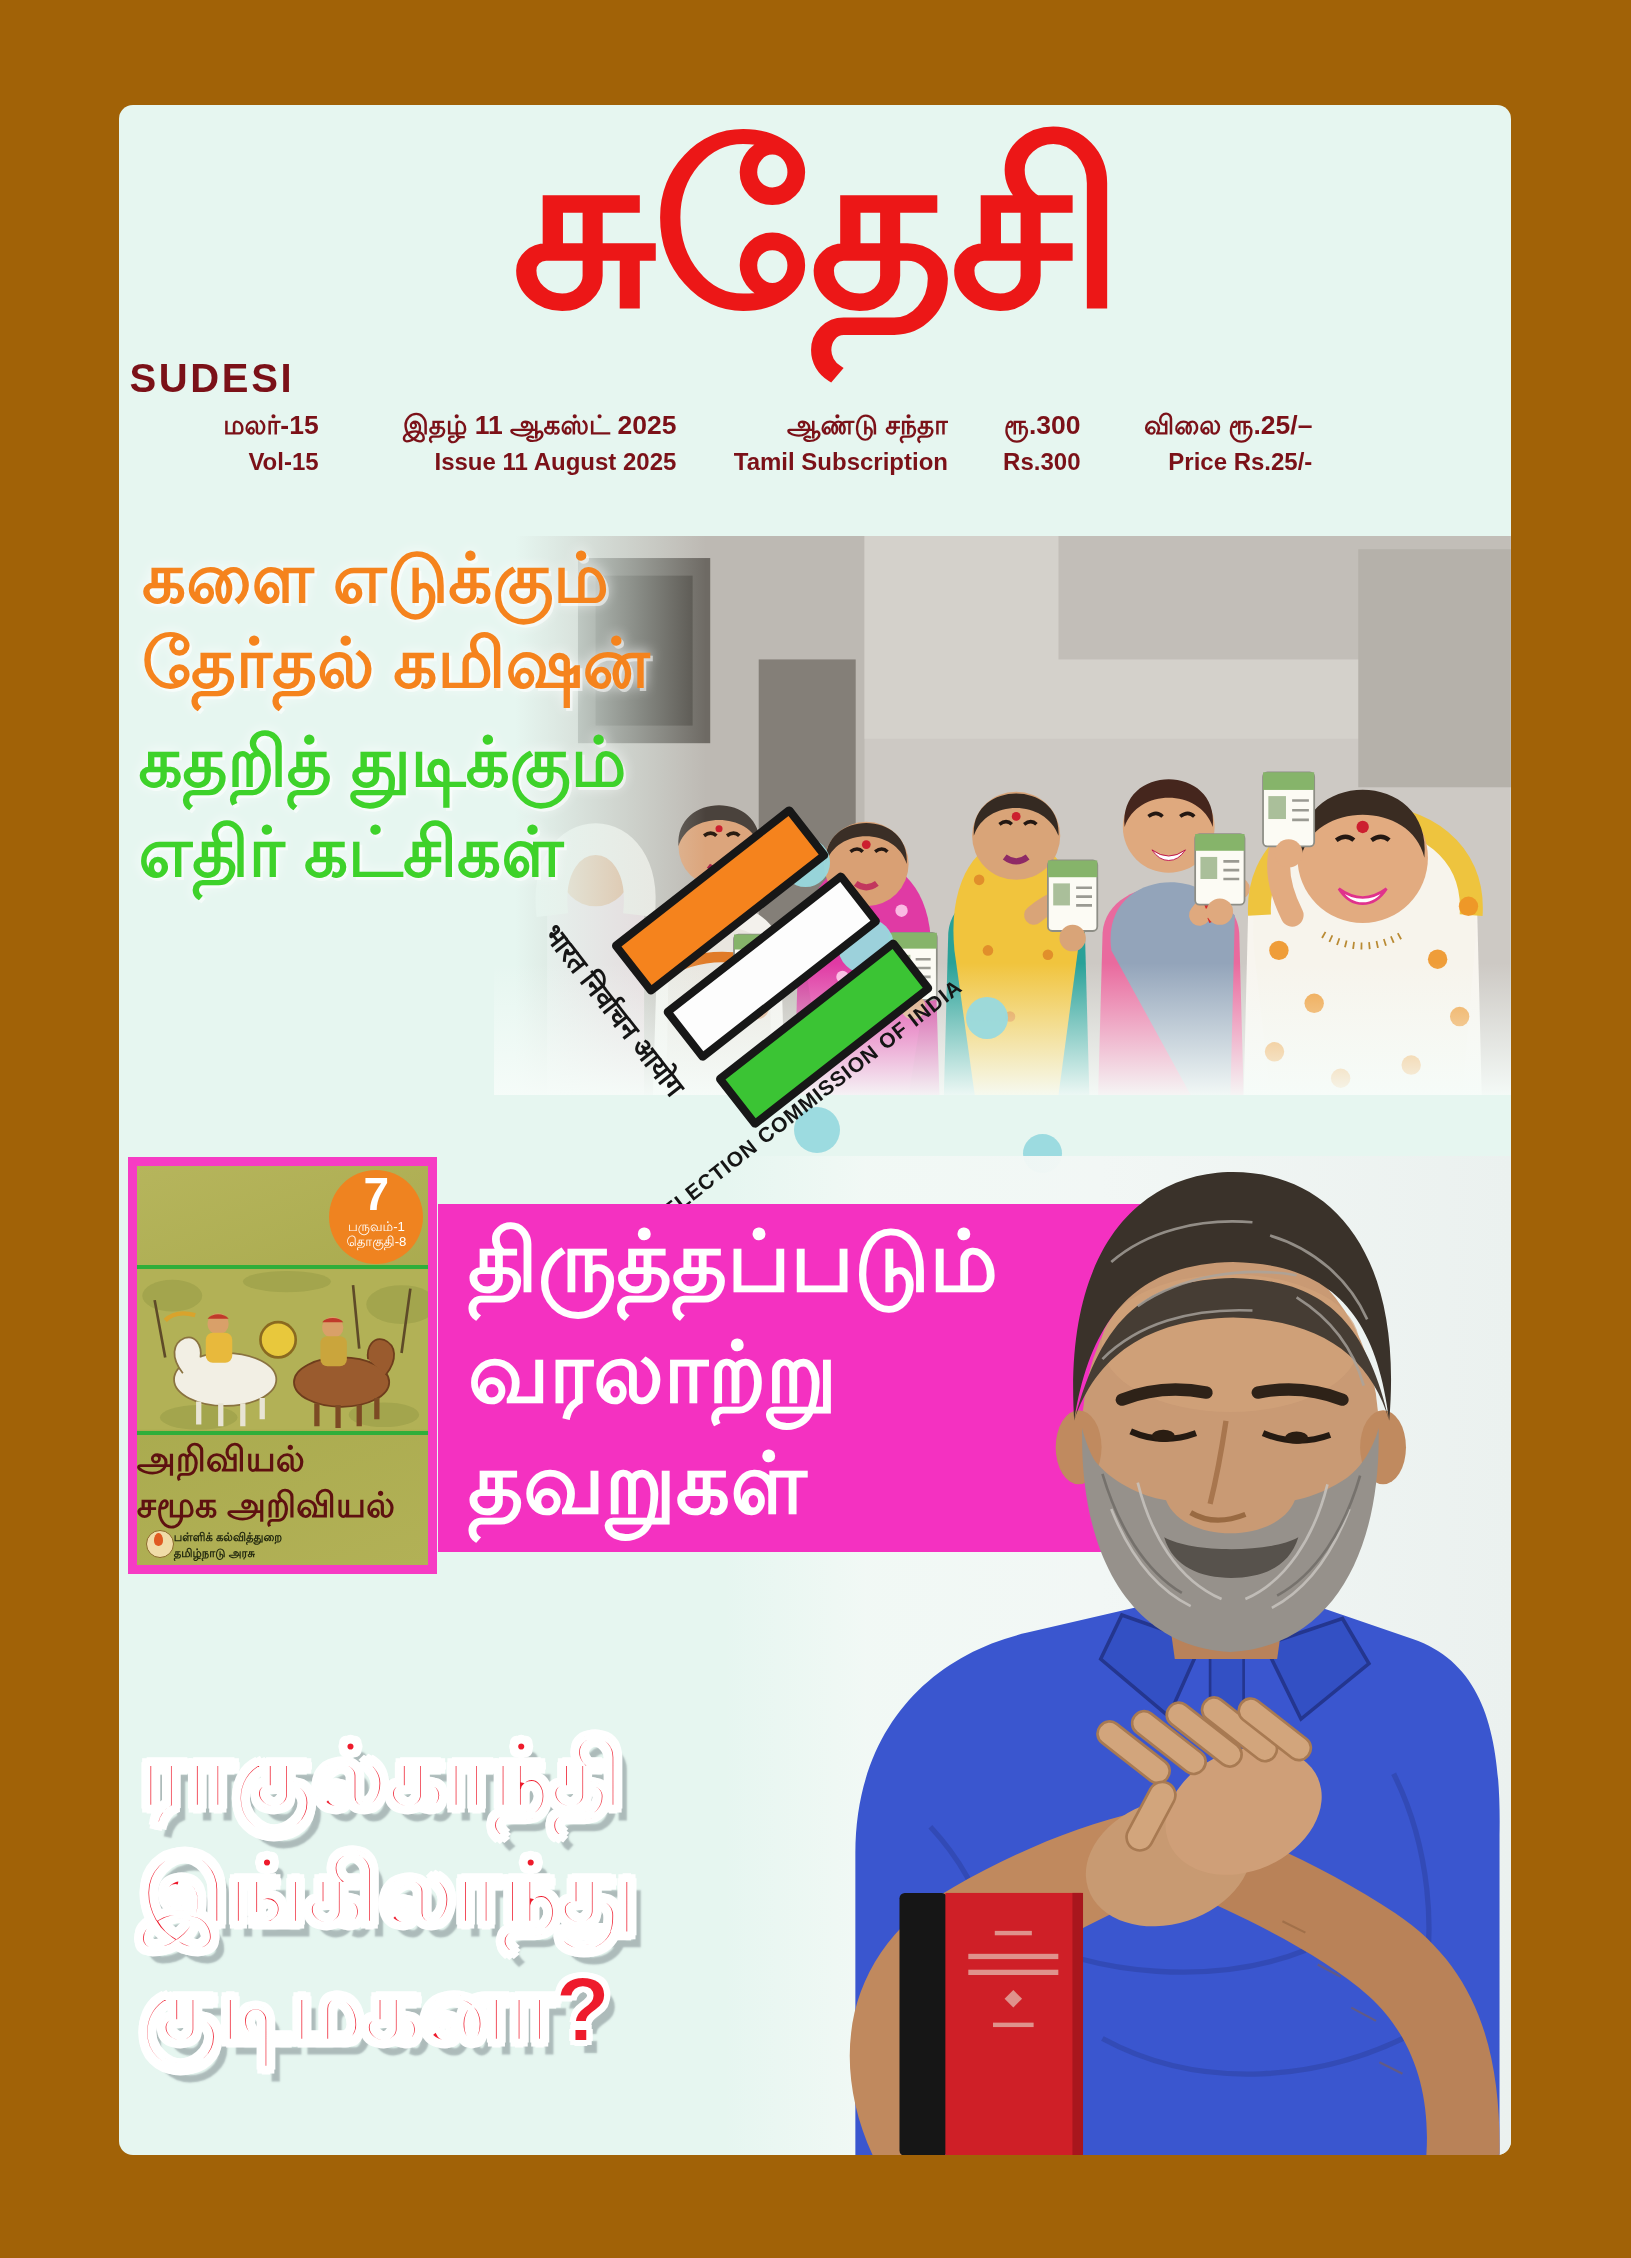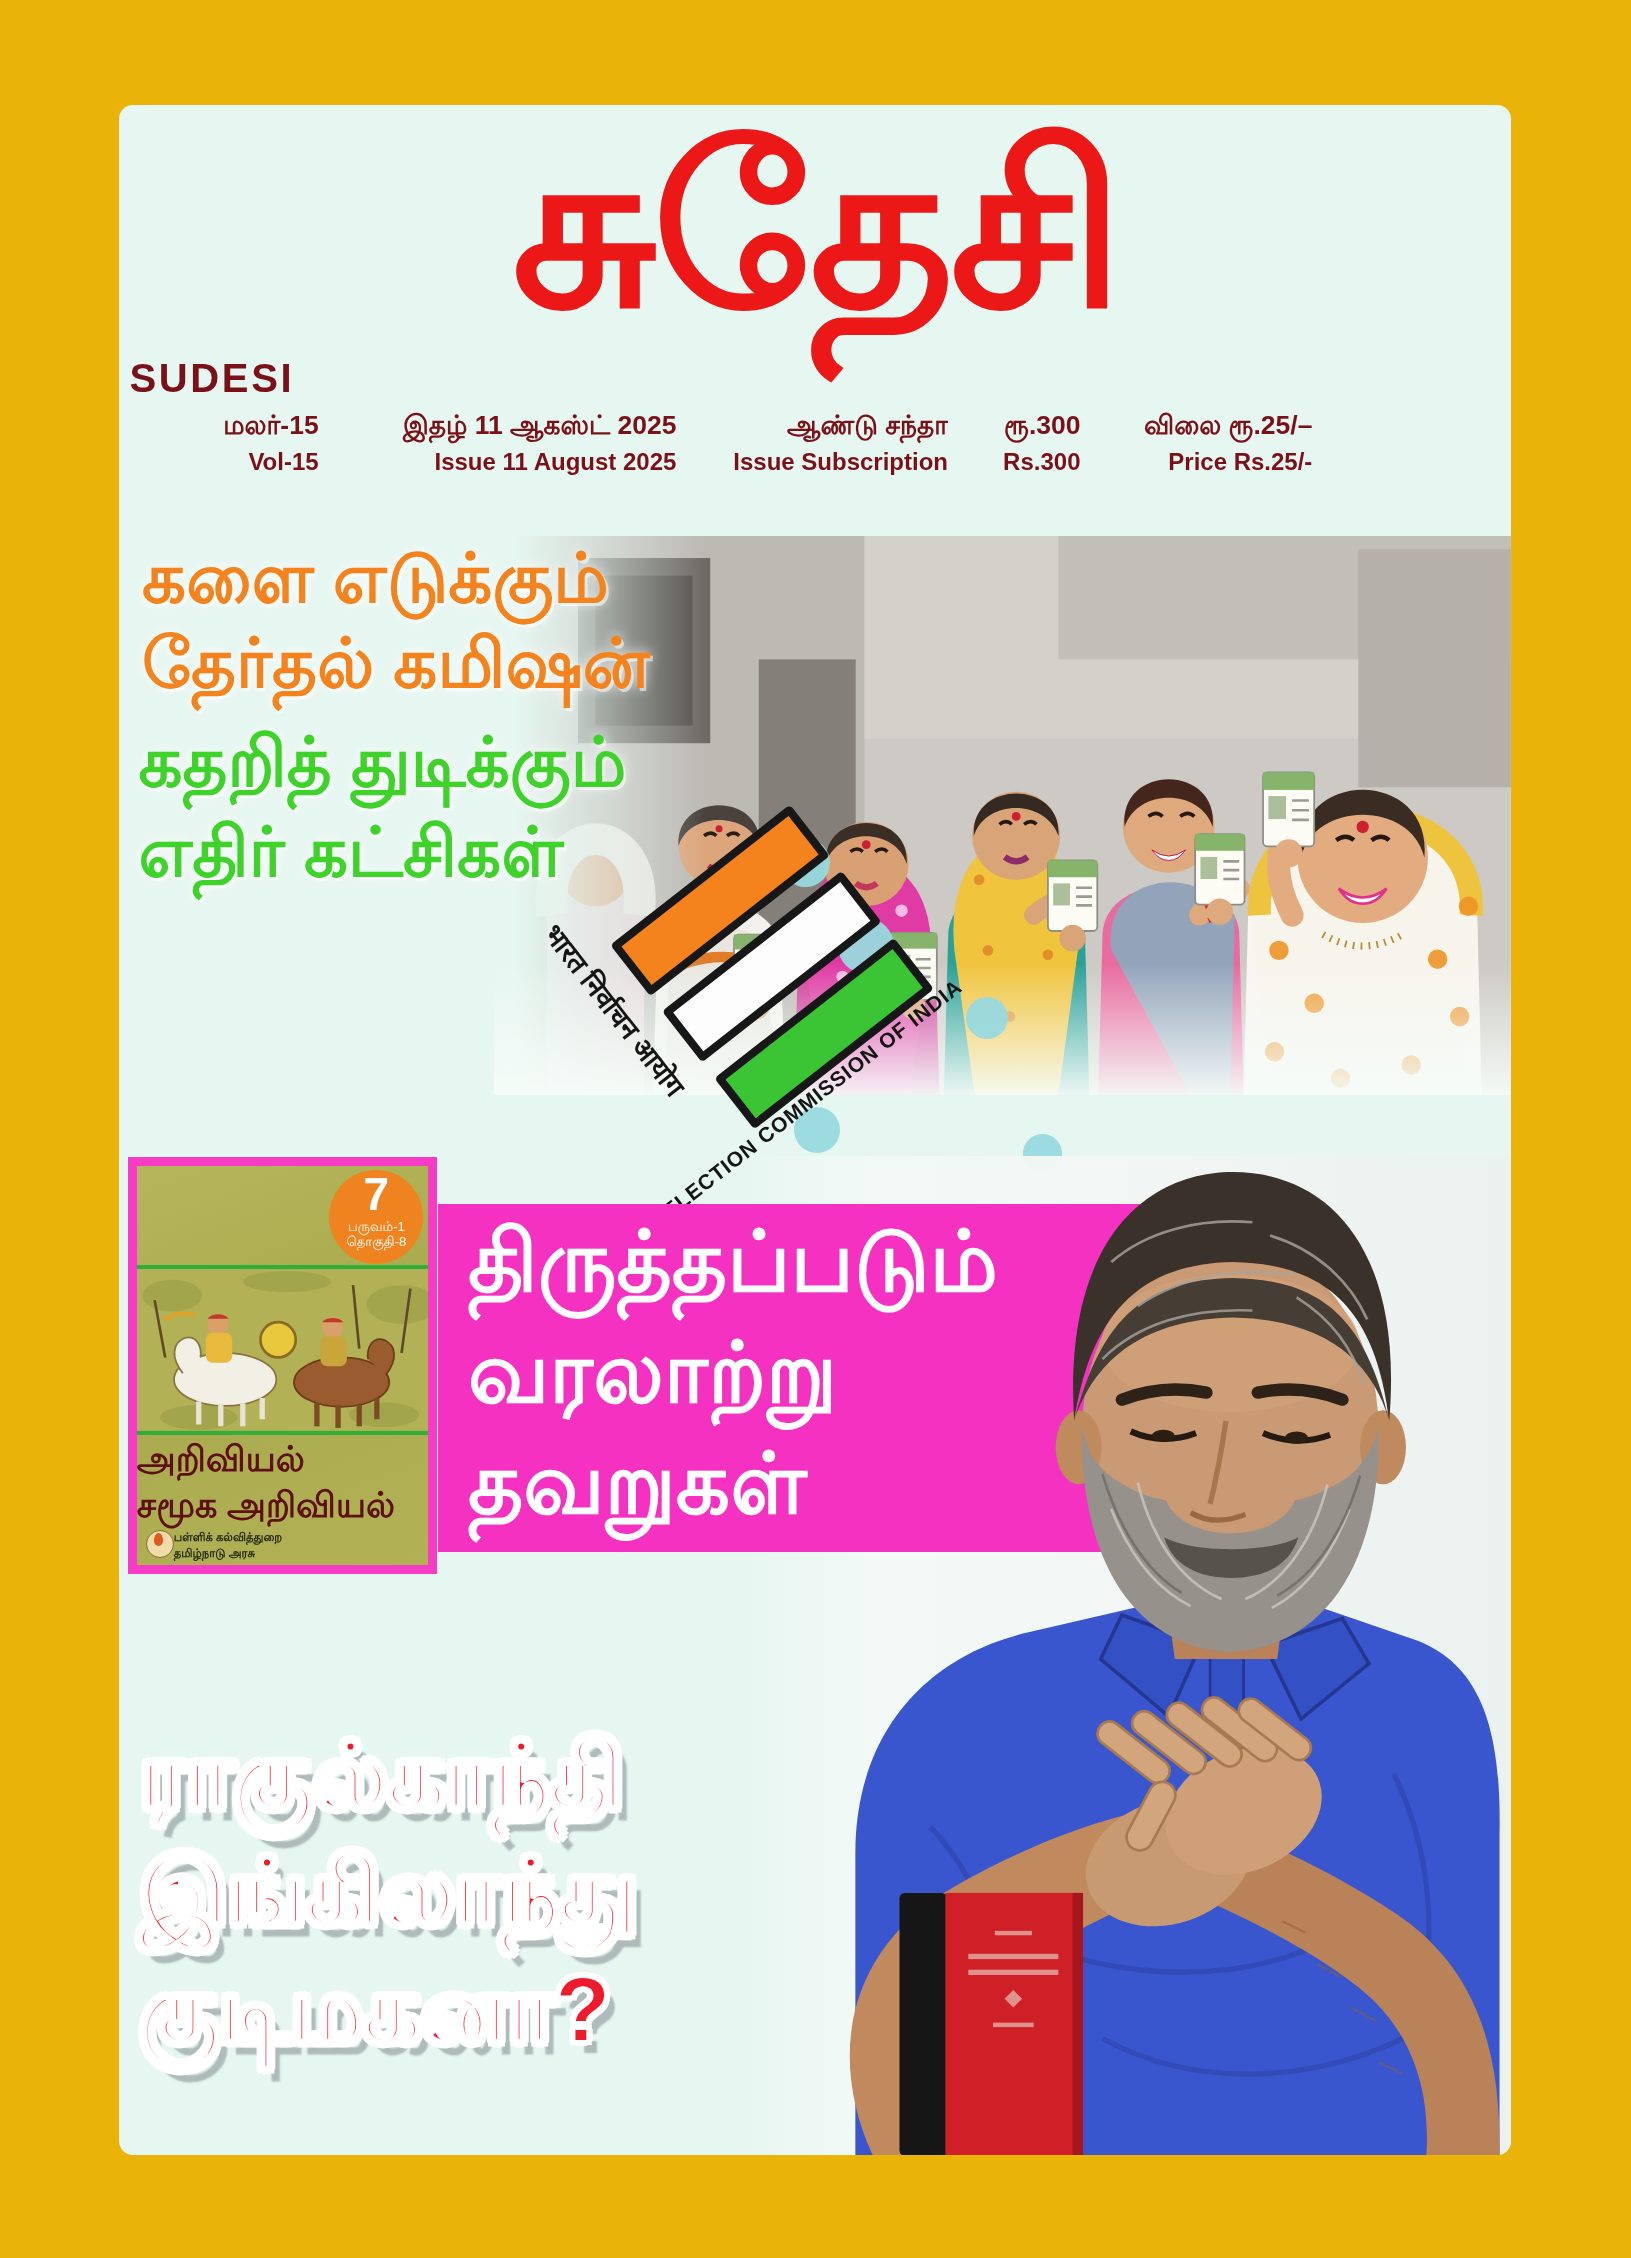--- a/index.html
+++ b/index.html
@@ -1,18 +1,18 @@
 <!DOCTYPE html>
 <html style="font-size:14px"><head>
 <meta charset="utf-8">
 <style>
   html,body{margin:0;padding:0;background:#0a0af0;width:1631px;height:2258px;overflow:hidden;
     font-family:"Liberation Sans","DejaVu Sans",sans-serif;}
   .abs{position:absolute;}
-  #cover{position:absolute;left:0;top:0;width:1631px;height:2258px;background:#eab308;}
+  #cover{position:absolute;left:0;top:0;width:1631px;height:2258px;background:#a16207;}
   #page{position:absolute;left:119px;top:105px;width:1392px;height:2050px;background:#e6f6f0;
     border-radius:14px;overflow:hidden;}
   
   .masthead-title{left:26.5px;top:-10.6px;width:1341px;height:270px;color:#ec1717;font-weight:900;
     font-size:221px;line-height:270px;text-align:center;white-space:nowrap;letter-spacing:-3.5px;}
   .masthead-latin{left:10.6px;top:251px;font-size:40px;font-weight:800;color:#7b1118;letter-spacing:2.6px;}
   
   .issue-bar{left:34px;top:300px;width:1325px;height:97px;display:flex;color:#7b1118;}
   .issue-col{display:flex;flex-direction:column;align-items:flex-end;justify-content:flex-start;overflow:hidden;}
   .issue-ta{font-size:26.5px;font-weight:800;height:41px;line-height:41px;white-space:nowrap;}
@@ -83,21 +83,21 @@
       <div class="issue-col" style="width:12.5%">
         <span class="issue-ta">மலர்-15</span>
         <span class="issue-en">Vol-15</span>
       </div>
       <div class="issue-col" style="width:27%">
         <span class="issue-ta">இதழ் 11 ஆகஸ்ட் 2025</span>
         <span class="issue-en">Issue 11 August 2025</span>
       </div>
       <div class="issue-col" style="width:20.5%">
         <span class="issue-ta">ஆண்டு சந்தா</span>
-        <span class="issue-en">Issue Subscription</span>
+        <span class="issue-en">Tamil Subscription</span>
       </div>
       <div class="issue-col" style="width:10%">
         <span class="issue-ta">ரூ.300</span>
         <span class="issue-en">Rs.300</span>
       </div>
       <div class="issue-col" style="width:17.5%">
         <span class="issue-ta">விலை ரூ.25/–</span>
         <span class="issue-en">Price Rs.25/-</span>
       </div>
     </div>

